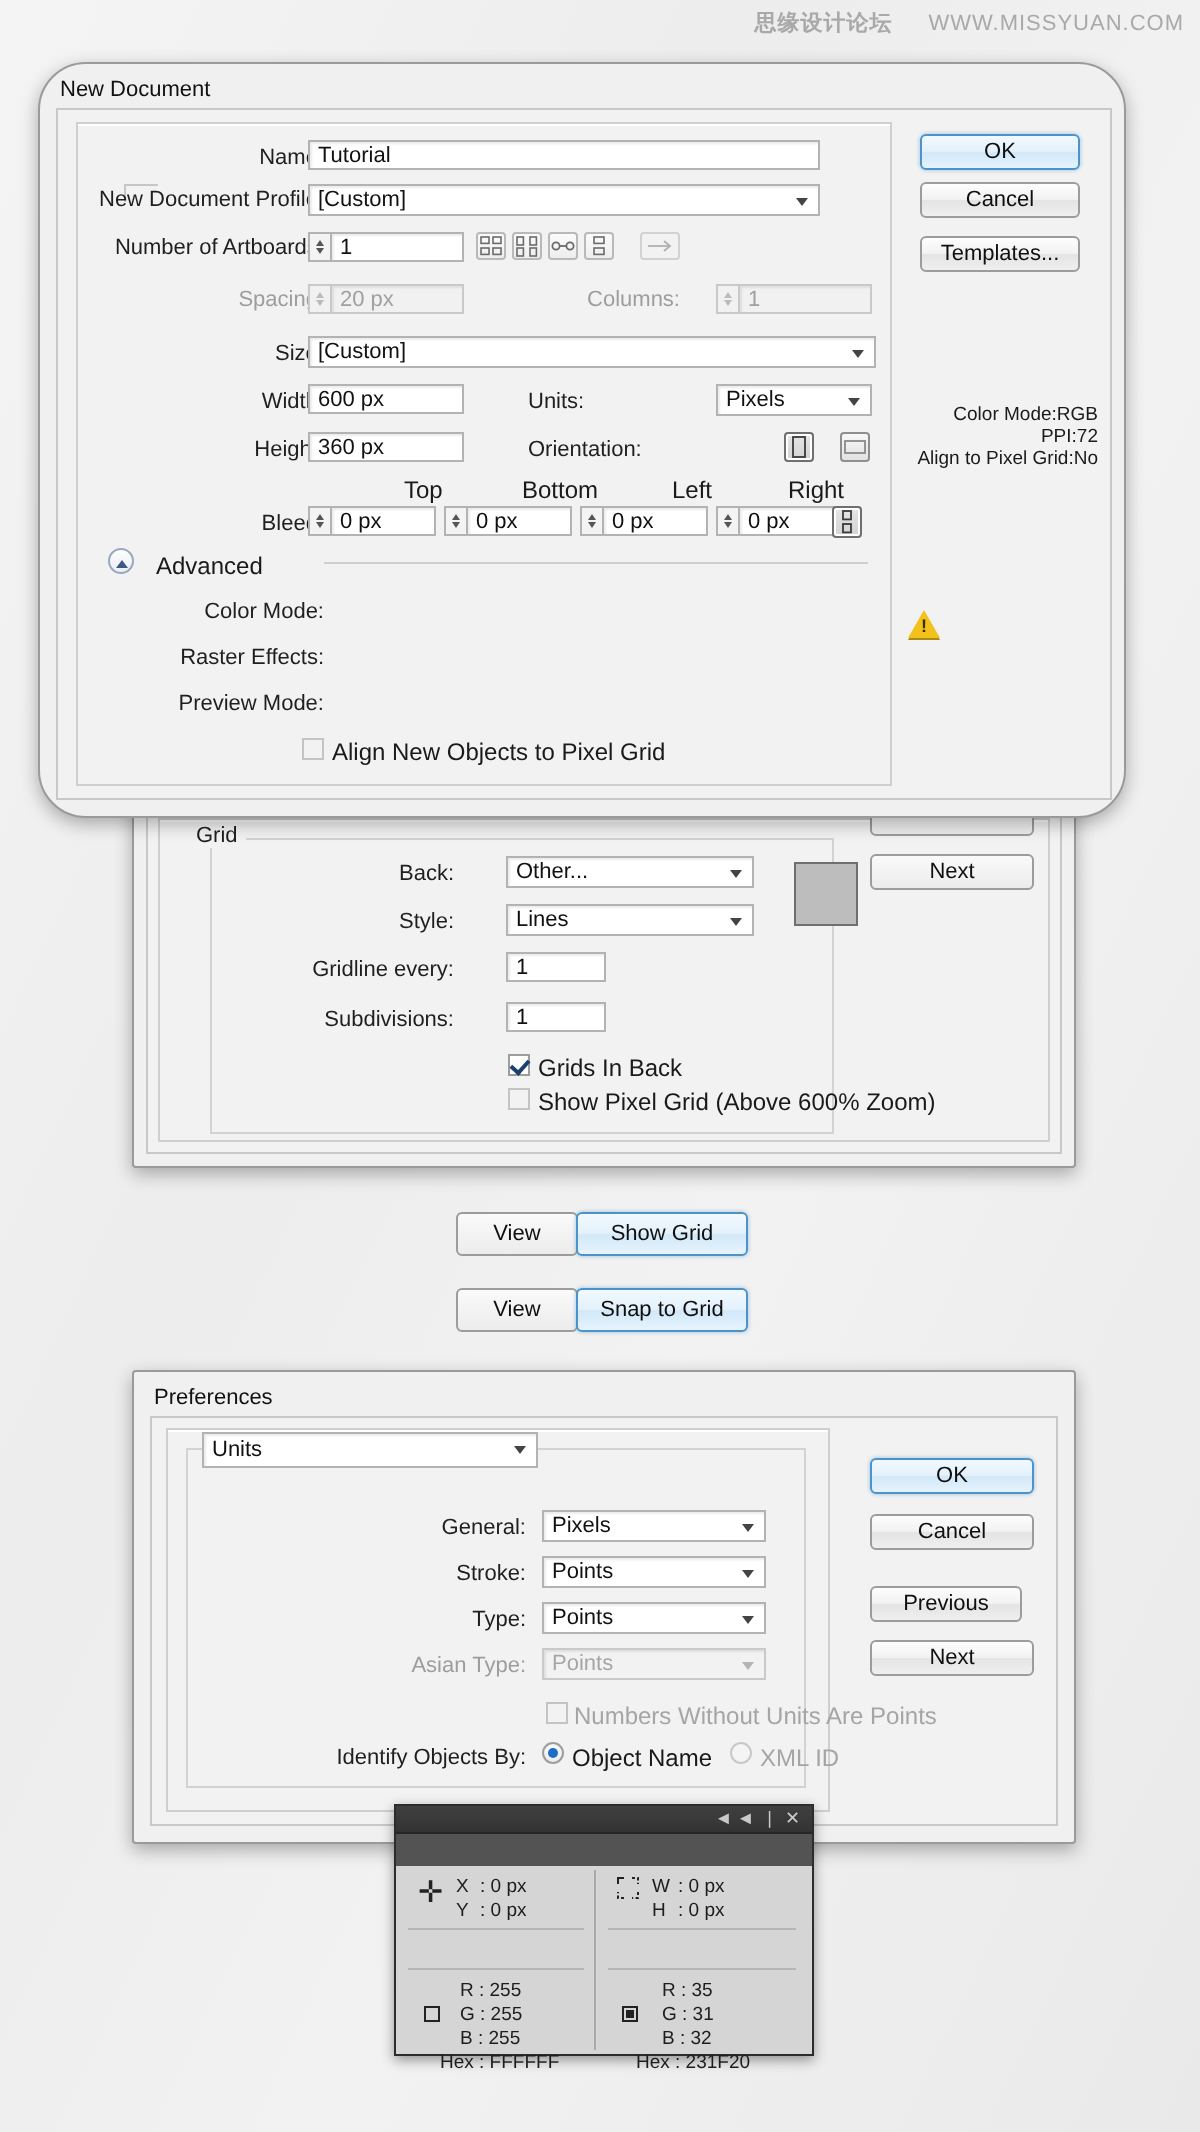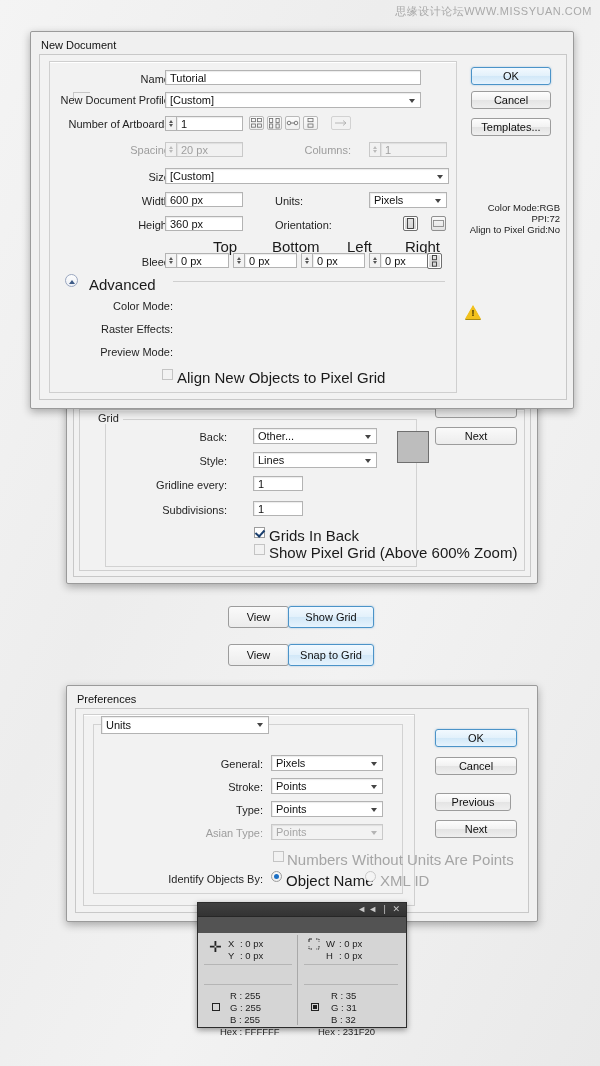--- a/index.html
+++ b/index.html
@@ -9,21 +9,21 @@
     font-family:"Liberation Sans","DejaVu Sans",sans-serif;
     font-size:11px;color:#1a1a1a;
     -webkit-font-smoothing:antialiased;
   }
   .bgwash{position:absolute;inset:0;background:
      linear-gradient(115deg,#f4f4f4 0%,#ededed 35%,#f2f2f2 60%,#e9e9e9 100%);}
 
   
   .watermark{position:absolute;top:4px;right:8px;font-size:11px;color:#a9a9a9;
     letter-spacing:.5px;white-space:nowrap;}
-  .watermark .cn{font-family:"DejaVu Sans",sans-serif;margin-right:0;}
+  .watermark .cn{font-family:"DejaVu Sans",sans-serif;margin-right:18px;font-weight:bold;}
 
   
   .dlg{position:absolute;background:#f0f0f0;border:1px solid #9a9a9a;
     box-shadow:0 3px 9px rgba(0,0,0,.30);border-radius:2px;}
   .dlg-title{font-size:11px;color:#111;padding:7px 0 0 10px;height:17px;}
   .dlg-body{position:absolute;border:1px solid #c8c8c8;background:#f2f2f2;}
 
   
   .sunken{border:1px solid #cfcfcf;background:#f2f2f2;box-shadow:inset 0 1px 0 #fff;}
 
@@ -72,21 +72,21 @@
   .cb.dim{background:#f2f2f2;border-color:#c4c4c4;}
   .cb.on:after{content:"";position:absolute;left:2px;top:0px;width:4px;height:7px;
     border:solid #1b3f6e;border-width:0 2px 2px 0;transform:rotate(42deg);}
   .rd{position:absolute;width:11px;height:11px;border-radius:50%;
     background:radial-gradient(circle at 50% 35%,#fff,#e6e6e6);
     border:1px solid #9d9d9d;box-sizing:border-box;}
   .rd.on:after{content:"";position:absolute;left:2px;top:2px;width:5px;height:5px;
     border-radius:50%;background:#1b6fc4;}
   .rd.dim{border-color:#c8c8c8;background:#f4f4f4;}
 
-  .ctxt{position:absolute;font-size:15px;white-space:nowrap;}
+  .ctxt{position:absolute;font-size:12px;white-space:nowrap;}
   .ctxt.dim{color:#a5a5a5;}
 
   
   .grp{position:absolute;border:1px solid #d2d2d2;box-sizing:border-box;}
   .grp-cap{position:absolute;background:#f2f2f2;padding:0 4px;font-size:11px;color:#1f1f1f;}
 
   
   .bracket{position:absolute;border-left:1px solid #c6c6c6;border-top:1px solid #c6c6c6;}
 
   
@@ -172,21 +172,21 @@
   <div class="cb on" style="left:187px;top:130px;"></div>
   <div class="ctxt" style="left:202px;top:130px;">Grids In Back</div>
 
   <div class="cb dim" style="left:187px;top:147px;"></div>
   <div class="ctxt" style="left:202px;top:147px;">Show Pixel Grid (Above 600% Zoom)</div>
 
   <div class="btn plain" style="left:368px;top:3px;width:82px;"></div>
   <div class="btn plain" style="left:368px;top:30px;width:82px;">Next</div>
 </div>
 
-<div class="dlg" style="left:30px;top:31px;width:542px;height:376px;">
+<div class="dlg" style="left:19px;top:31px;width:542px;height:376px;border-radius:24px;">
 
   <div class="dlg-title">New Document</div>
 
   <div class="dlg-body" style="left:8px;top:22px;width:526px;height:344px;"></div>
   <div class="sunken" style="position:absolute;left:18px;top:29px;width:406px;height:330px;"></div>
 
   <div class="lbl" style="left:60px;top:41px;width:82px;">Name:</div>
   <div class="inp" style="left:134px;top:38px;width:256px;">Tutorial</div>
 
   <div class="bracket" style="left:42px;top:60px;width:16px;height:8px;"></div>

